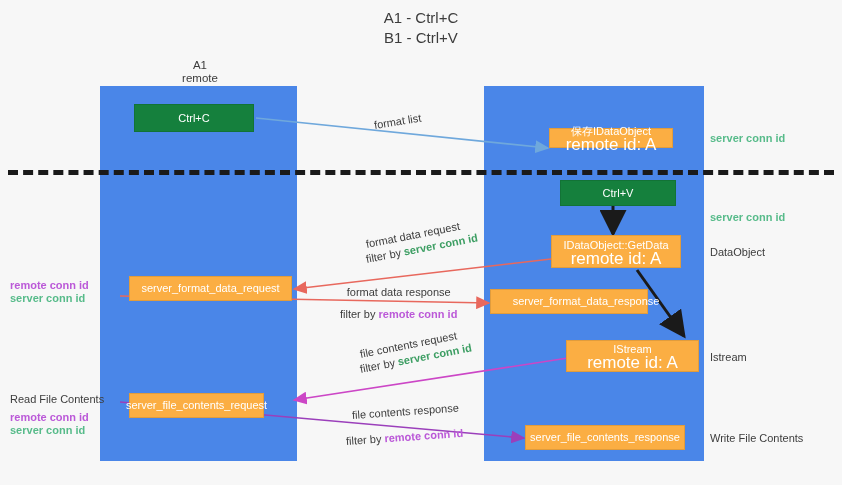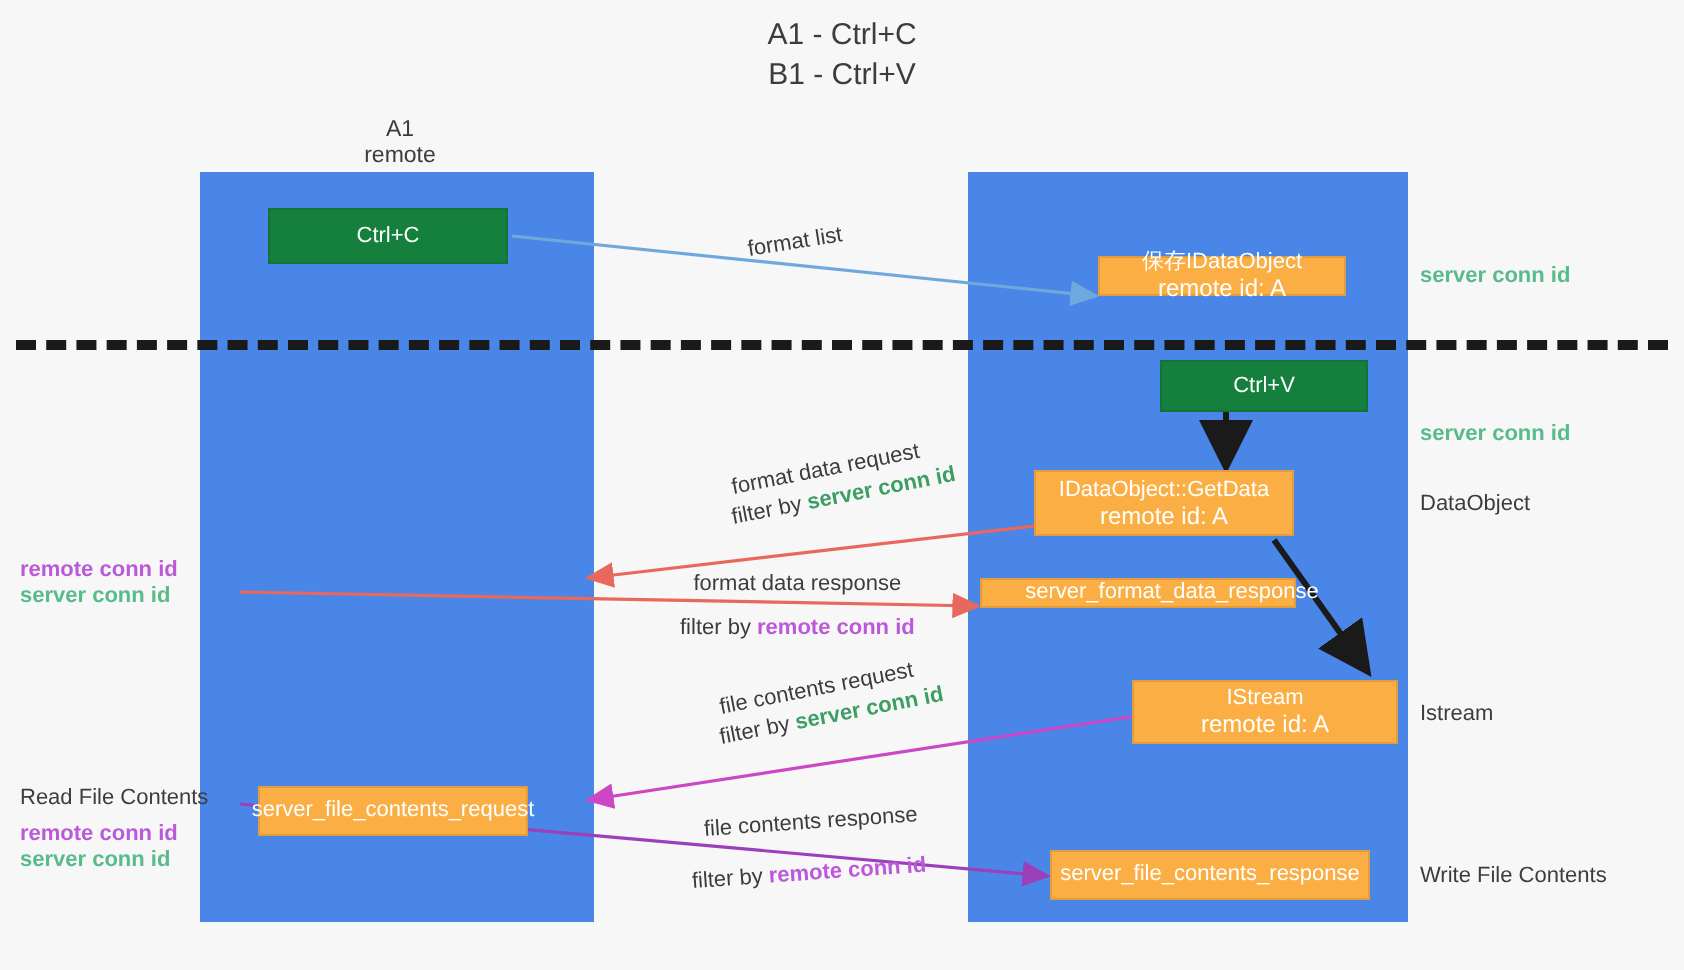--- a/index.html
+++ b/index.html
@@ -51,21 +51,21 @@
     justify-content: center;
     text-align: center;
     color: #ffffff;
     font-size: 11px;
     line-height: 13px;
     border: 1px solid rgba(0,0,0,0.10);
     white-space: pre;
   }
   .node.green { background: #15803d; }
   .node.orange { background: #fbae43; }
-  .node .l2 { font-size: 12px; }
+  .node .l2 { font-size: 17px; }
 
   
   .divider {
     left: 8px; top: 170px;
     width: 826px; height: 0;
     border-top: 5px dashed #1a1a1a;
   }
 
   
   .side-label {
@@ -148,31 +148,34 @@
 
   <div class="abs node green" style="left:134px; top:104px; width:120px; height:28px;">
     <span>Ctrl+C</span>
   </div>
 
   <div class="abs node orange" style="left:549px; top:128px; width:124px; height:20px;">
     <span>保存IDataObject</span>
     <span class="l2">remote id: A</span>
   </div>
 
-  <div class="abs node green" style="left:580px; top:180px; width:104px; height:26px;">
+  <div class="abs node green" style="left:560px; top:180px; width:116px; height:26px;">
     <span>Ctrl+V</span>
   </div>
 
-  <div class="abs node orange" style="left:517px; top:235px; width:130px; height:33px;">
+  <div class="abs node orange" style="left:551px; top:235px; width:130px; height:33px;">
     <span>IDataObject::GetData</span>
     <span class="l2">remote id: A</span>
   </div>
 
-
-  <div class="abs node orange" style="left:490px; top:289px; width:158px; height:15px;padding-left:34px;">
+  <div class="abs node orange" style="left:129px; top:276px; width:163px; height:25px;">
+    <span>server_format_data_request</span>
+  </div>
+
+  <div class="abs node orange" style="left:490px; top:289px; width:158px; height:25px;padding-left:34px;">
     <span>server_format_data_response</span>
   </div>
 
   <div class="abs node orange" style="left:566px; top:340px; width:133px; height:32px;">
     <span>IStream</span>
     <span class="l2">remote id: A</span>
   </div>
 
   <div class="abs node orange" style="left:129px; top:393px; width:135px; height:25px;">
     <span>server_file_contents_request</span>

